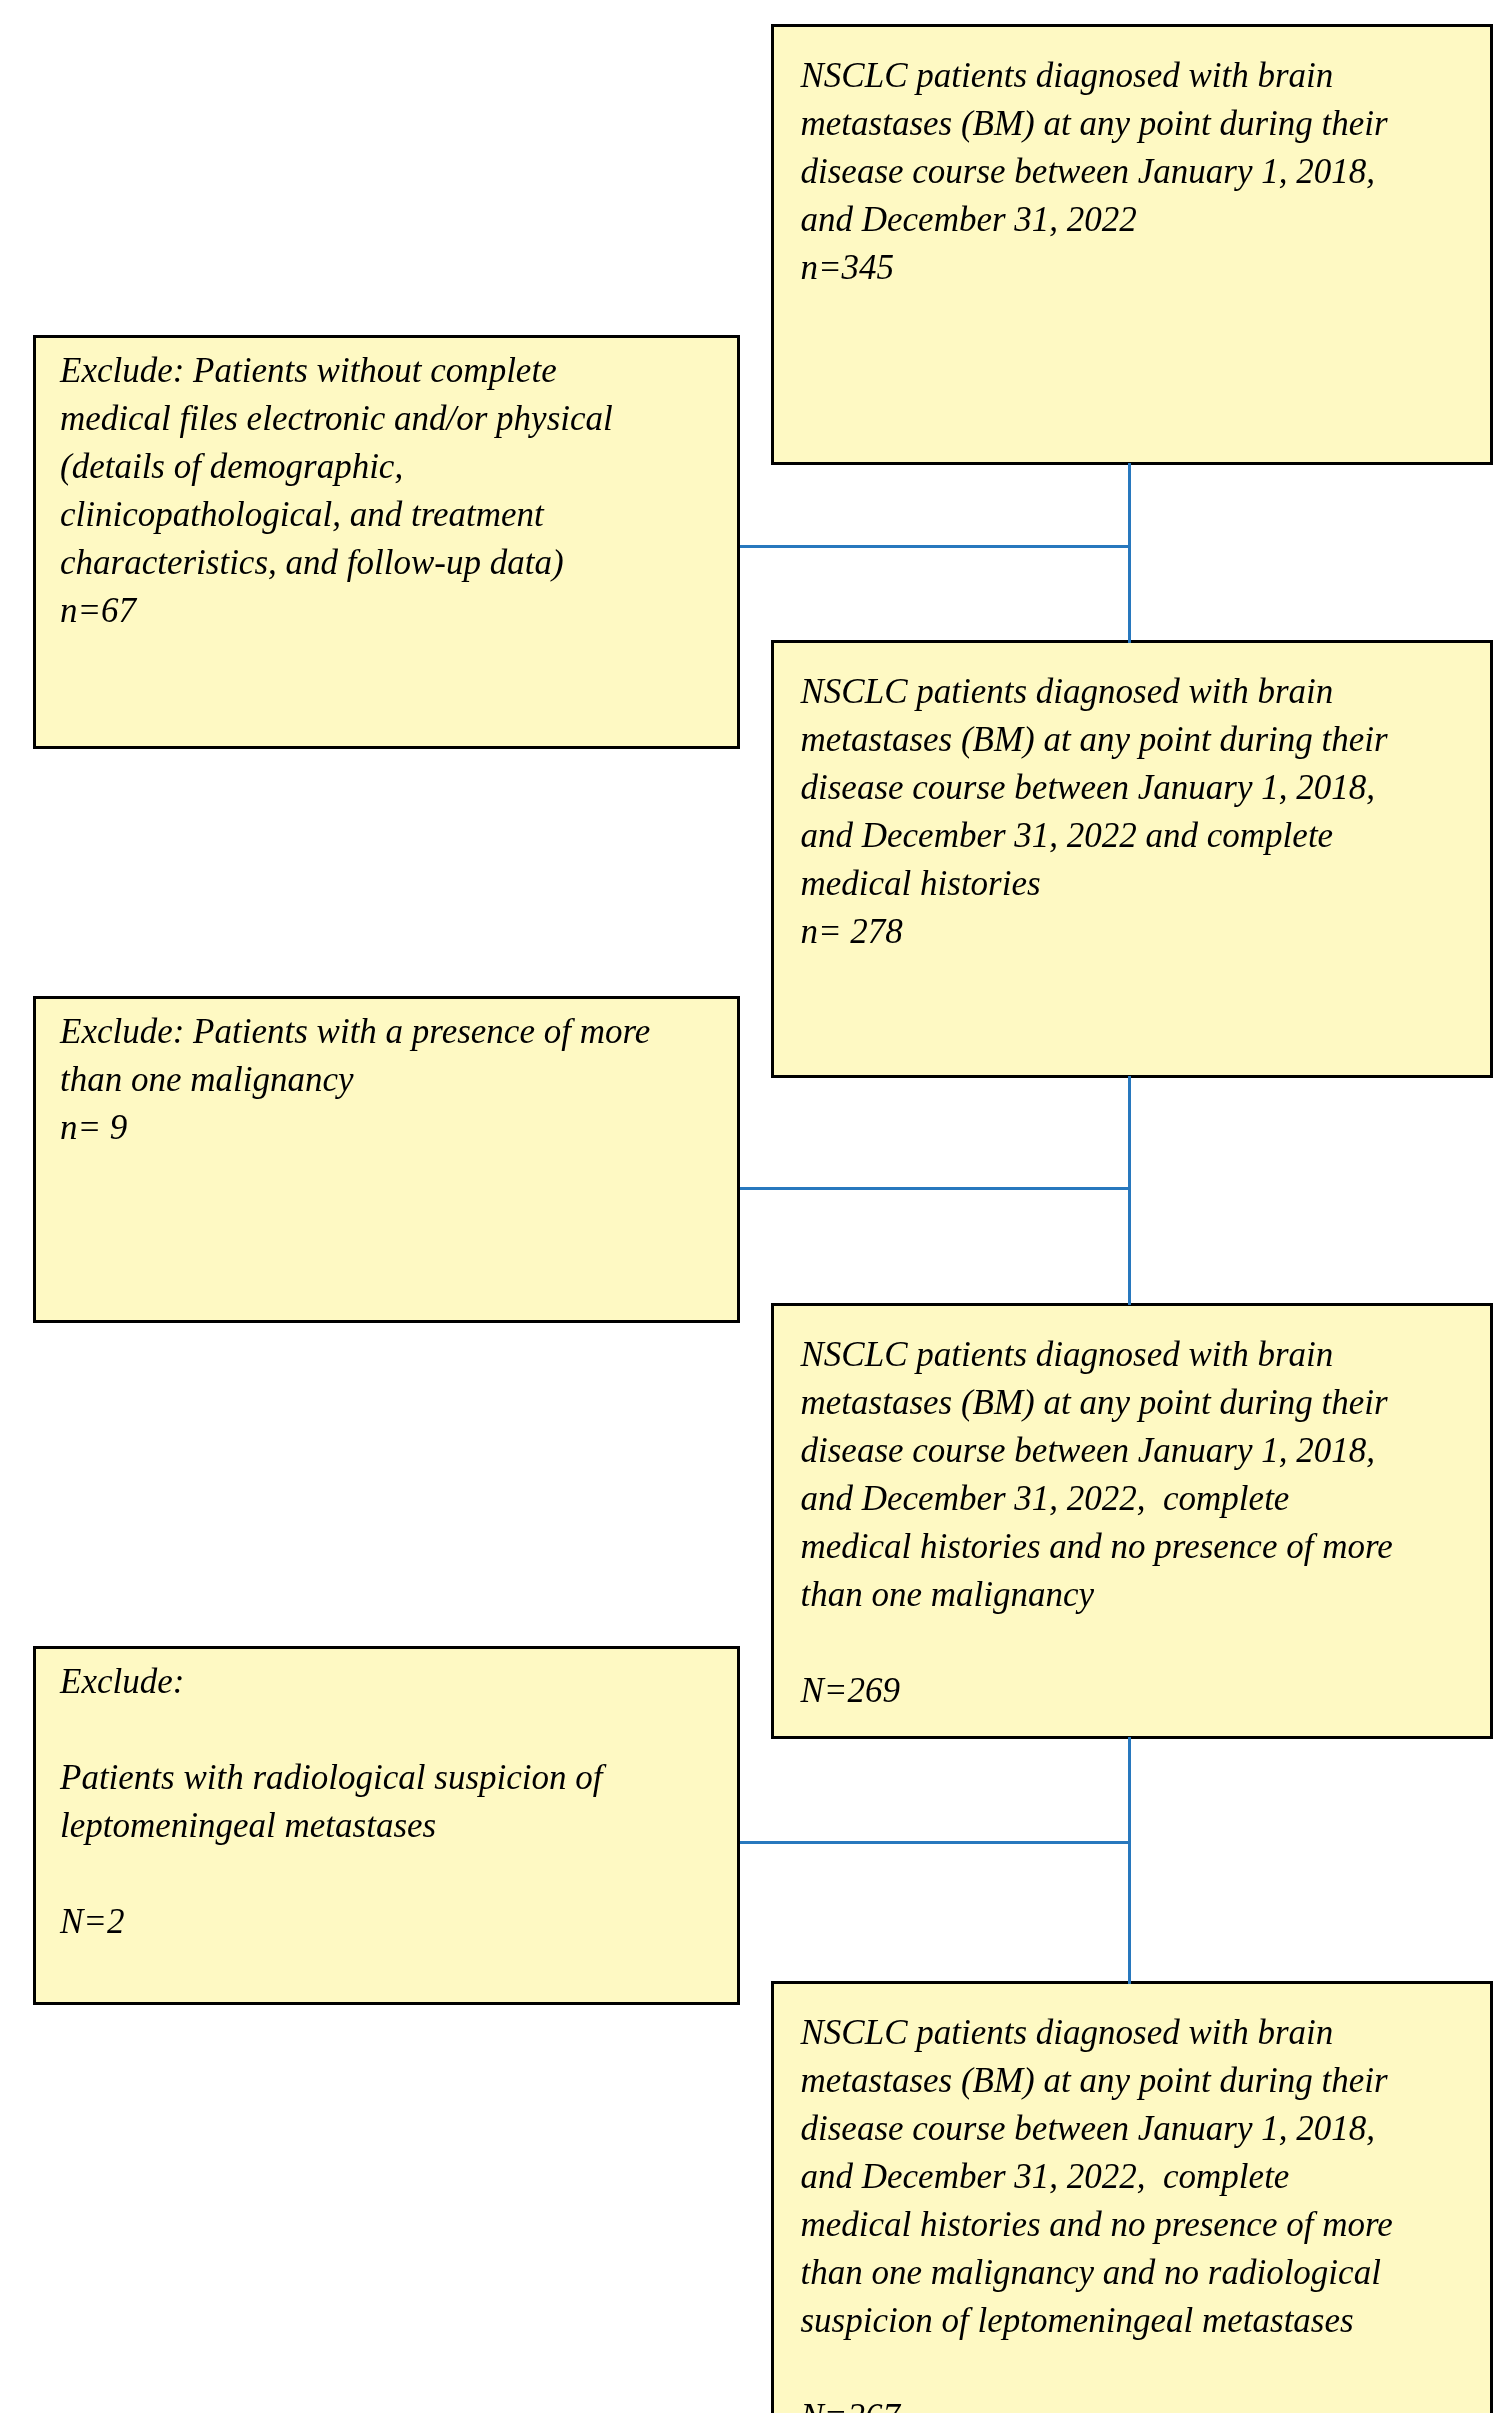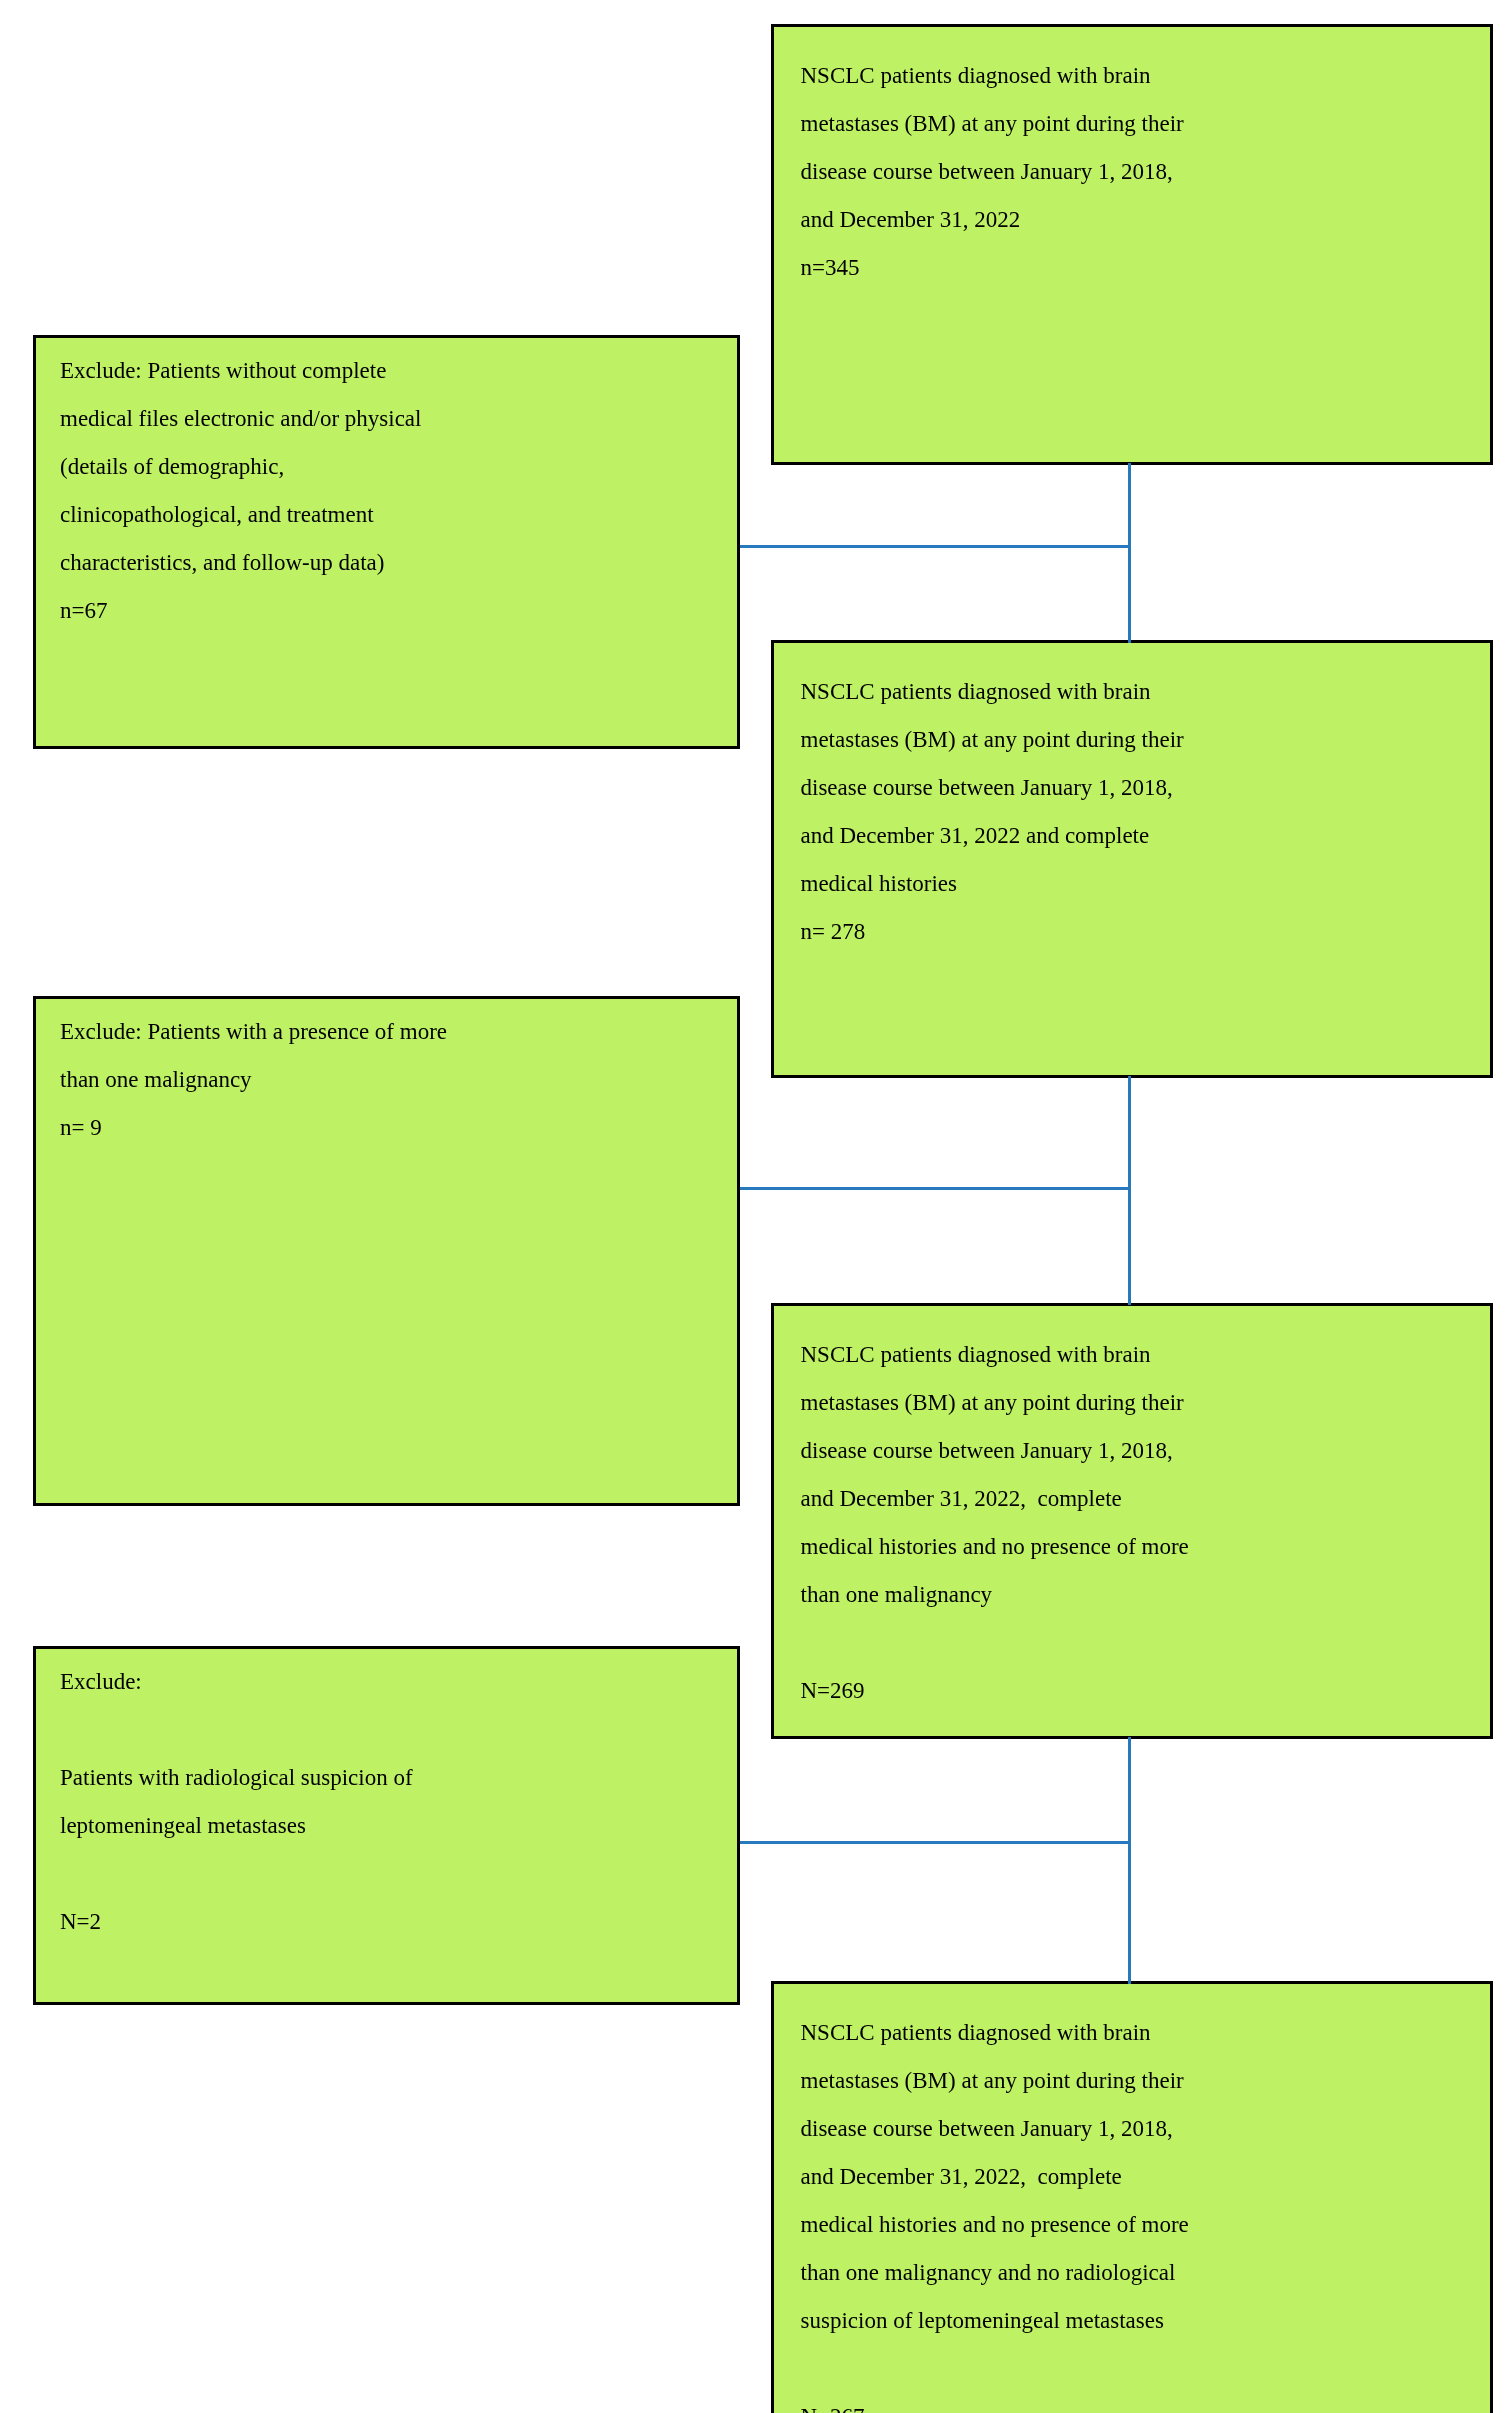--- a/index.html
+++ b/index.html
@@ -8,36 +8,37 @@
     width: 1509px;
     height: 2492px;
     background: #ffffff;
     font-family: "Liberation Serif", "DejaVu Serif", serif;
     color: #000000;
   }
   .flow-box {
     position: absolute;
     box-sizing: border-box;
     border: 3.4px solid #000000;
-    background: #bef264;
-    font-size: 23px;
+    background: #fef9c3;
+    font-size: 35px;
     line-height: 48px;
     white-space: pre-wrap;
     color: #000000;
+    font-style: italic;
   }
   .right-col { left: 771px; width: 722px; padding: 25px 26.5px 0 26.5px; }
   .left-col  { left: 33px;   width: 707px; padding: 8.7px 24px 0 24px; }
 
   #box-initial            { top: 24px;   height: 441px; }
   #box-complete-files     { top: 640px; height: 438px; }
   #box-single-malignancy  { top: 1303px; height: 436px; }
   #box-final              { top: 1981px; height: 484px; }
 
   #box-exclude-1 { top: 335px;  height: 414px; }
-  #box-exclude-2 { top: 996px; height: 510px; }
+  #box-exclude-2 { top: 996px; height: 327px; }
   #box-exclude-3 { top: 1646px; height: 359px; }
 
   .connector { position: absolute; background: #2878be; }
   .v-line { left: 1128px; width: 3.4px; }
   #connector-v1 { top: 463px;  height: 180px; }
   #connector-v2 { top: 1076px; height: 229px; }
   #connector-v3 { top: 1737px; height: 247px; }
   .h-line { left: 740px; width: 391px; height: 3.4px; }
   #connector-h1 { top: 545px; }
   #connector-h2 { top: 1187px; }

